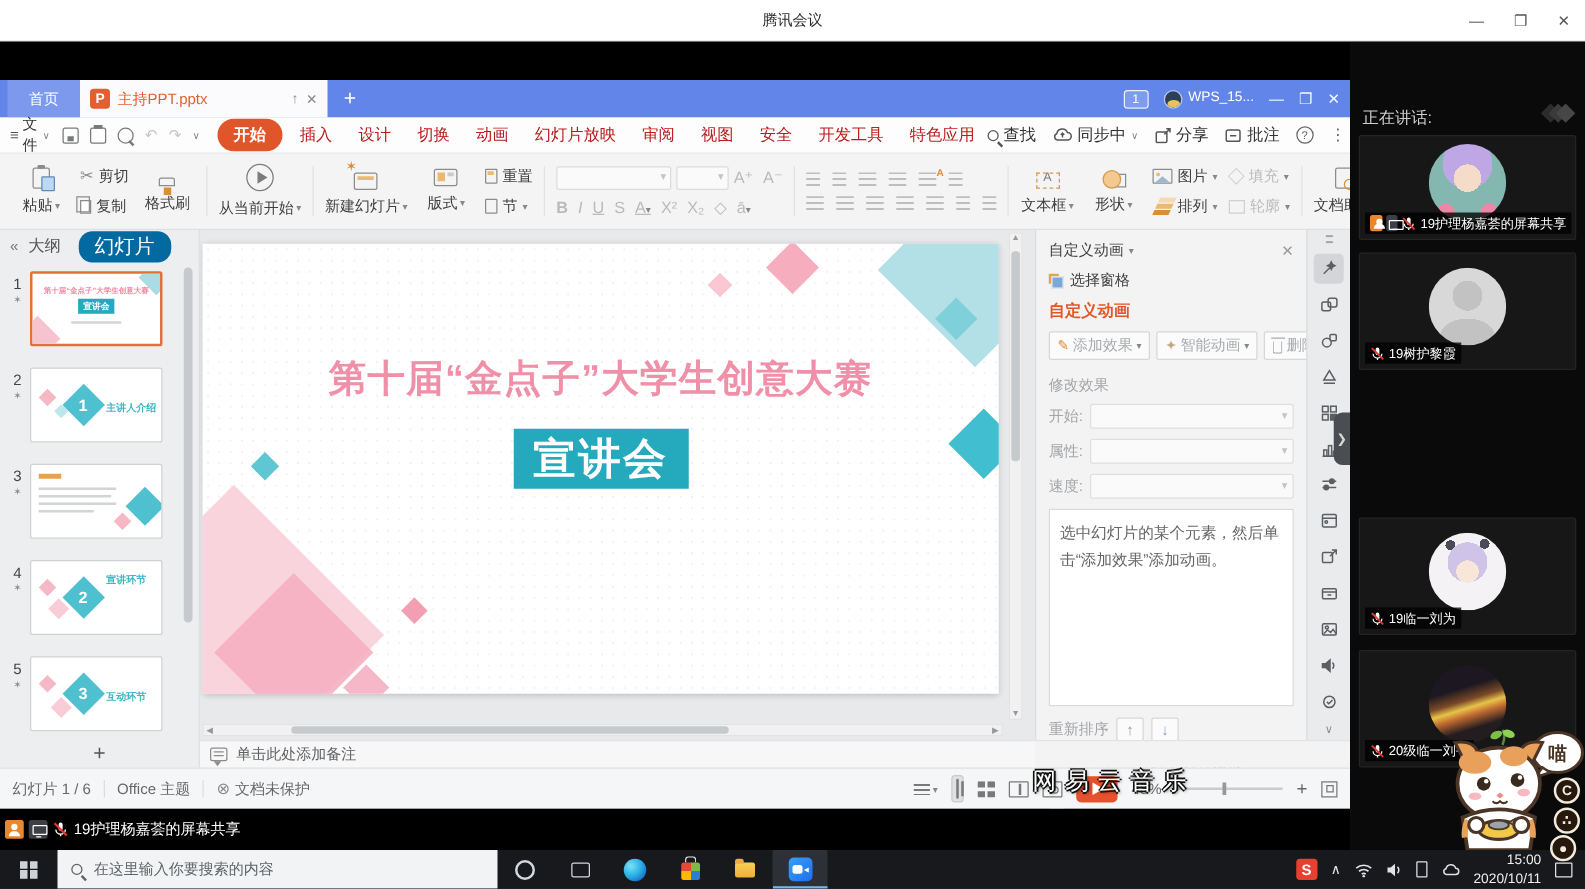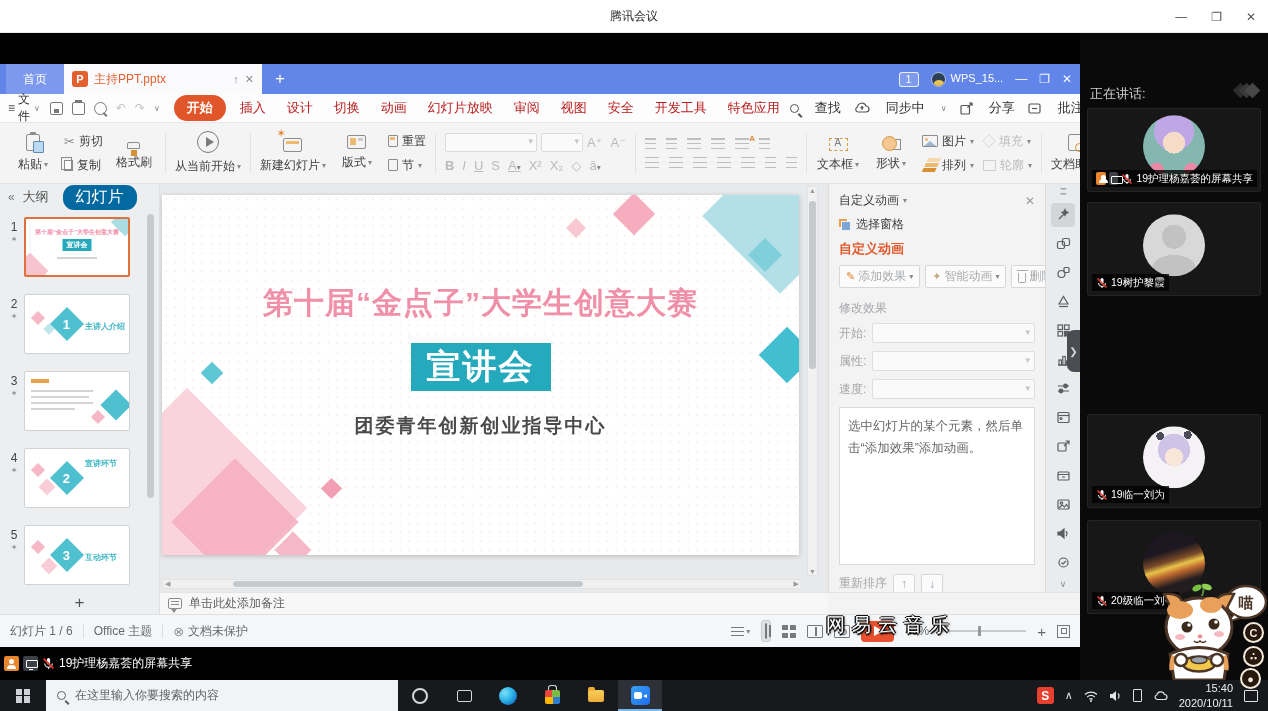--- a/index.html
+++ b/index.html
@@ -41,21 +41,21 @@
 .qat .dis{color:#c3c4c6}
 .qico{width:13px;height:13px;border:1.4px solid #77797b;border-radius:2px;position:relative;display:inline-block}
 .qico.print::before{content:"";position:absolute;left:2px;top:-3px;right:2px;height:3px;background:#77797b}
 .qico.save::after{content:"";position:absolute;left:3px;bottom:1px;width:5px;height:4px;background:#77797b}
 .qico.prev{border-radius:50%}
 .qico.prev::after{content:"";position:absolute;left:9px;top:9px;width:5px;height:1.6px;background:#77797b;transform:rotate(45deg);transform-origin:0 0}
 .rtabs{display:flex;align-items:center;gap:1px;margin-left:4px}
 .rtab{padding:4px 10px;font-size:13px;color:#b91c1c;white-space:nowrap}
 .rtab.active{background:#e0562a;color:#fff;border-radius:13px;font-weight:bold;padding:4px 13px;margin-right:3px}
 .mright{margin-left:auto;display:flex;align-items:center;gap:13px;color:#333;font-size:13px}
-.mitem{display:flex;align-items:center;gap:16px;white-space:nowrap}
+.mitem{display:flex;align-items:center;gap:4px;white-space:nowrap}
 .mag{width:9px;height:9px;border:1.5px solid #555;border-radius:50%;position:relative;display:inline-block}
 .mag::after{content:"";position:absolute;left:8px;top:8px;width:5px;height:1.5px;background:#555;transform:rotate(45deg);transform-origin:0 0}
 .helpc{width:14px;height:14px;border:1.3px solid #666;border-radius:50%;display:flex;align-items:center;justify-content:center;font-size:9px;color:#666}
 .vdots{color:#666}
 
 
 .ribbon{height:61px;display:flex;align-items:stretch;background:#f4f4f5;border-bottom:1px solid #dfe0e2;padding:3px 2px;overflow:hidden}
 .rgroup{display:flex;align-items:center;gap:9px;padding:0 9px}
 .rsep{width:1px;background:#e2e2e4;margin:7px 0;flex:none}
 .rb-big{display:flex;flex-direction:column;align-items:center;justify-content:center;gap:5px;font-size:12px;color:#3f3f41;min-width:44px;white-space:nowrap}
@@ -600,21 +600,20 @@
           <div class="dmd" style="right:216px;top:26px;width:14px;height:14px;background:#f9c6d2"></div>
           <div class="dmd" style="right:22px;top:48px;width:24px;height:24px;background:#7fd0da"></div>
           <div class="dmd" style="right:-8px;top:140px;width:40px;height:40px;background:#41bfd0"></div>
           <div class="dmd" style="left:42px;top:170px;width:16px;height:16px;background:#5fc7d4"></div>
           <div class="dmd" style="left:-60px;top:228px;width:170px;height:170px;background:#f8ccd7;opacity:.85"></div>
           <div class="dmd" style="left:28px;top:282px;width:90px;height:90px;background:#f5afc0;opacity:.9"></div>
           <div class="dmd" style="left:162px;top:286px;width:15px;height:15px;background:#f29fb3"></div>
           <div class="dmd" style="left:118px;bottom:-8px;width:26px;height:26px;background:#f6b8c8"></div>
           <div class="sl-title">第十届“金点子”大学生创意大赛</div>
           <div class="sl-chip">宣讲会</div>
-          <div class="sl-sub">团委青年创新创业指导中心</div>
         </div>
         <div class="vscroll">
           <span>▲</span>
           <div class="vthumb"></div>
           <span>▼</span>
         </div>
         <div class="hscroll">
           <span>◀</span>
           <div class="hthumb"></div>
           <span>▶</span>
@@ -961,21 +960,21 @@
             <path d="M9 3.5a3.5 3.5 0 0 1 0 5" stroke="#dfe2e6" stroke-width="1.2" fill="none"></path>
           </svg>
         </span>
       <span class="tabdev"></span>
       <span class="traysvg">
           <svg width="15" height="11" viewBox="0 0 15 11">
             <path d="M4 9.5h7.5a2.5 2.5 0 0 0 0-5A4 4 0 0 0 3.8 5 2.3 2.3 0 0 0 4 9.5z" stroke="#dfe2e6" stroke-width="1.2" fill="none"></path>
           </svg>
         </span>
       <span class="clock">
-        <div>15:40</div>
+        <div>15:00</div>
         <div>2020/10/11</div>
       </span>
       <span class="ac"></span>
     </div>
   </div>
 
   <svg class="cat" width="118" height="98" viewBox="0 0 118 98">
     <ellipse cx="96" cy="20" rx="20" ry="16" fill="#fff" stroke="#4a3526" stroke-width="2.5"></ellipse>
     <path d="M84 32l-6 8 12-4z" fill="#fff" stroke="#4a3526" stroke-width="2"></path>
     <text x="96" y="26" text-anchor="middle" font-size="15" font-weight="bold" fill="#4a3526">喵</text>

